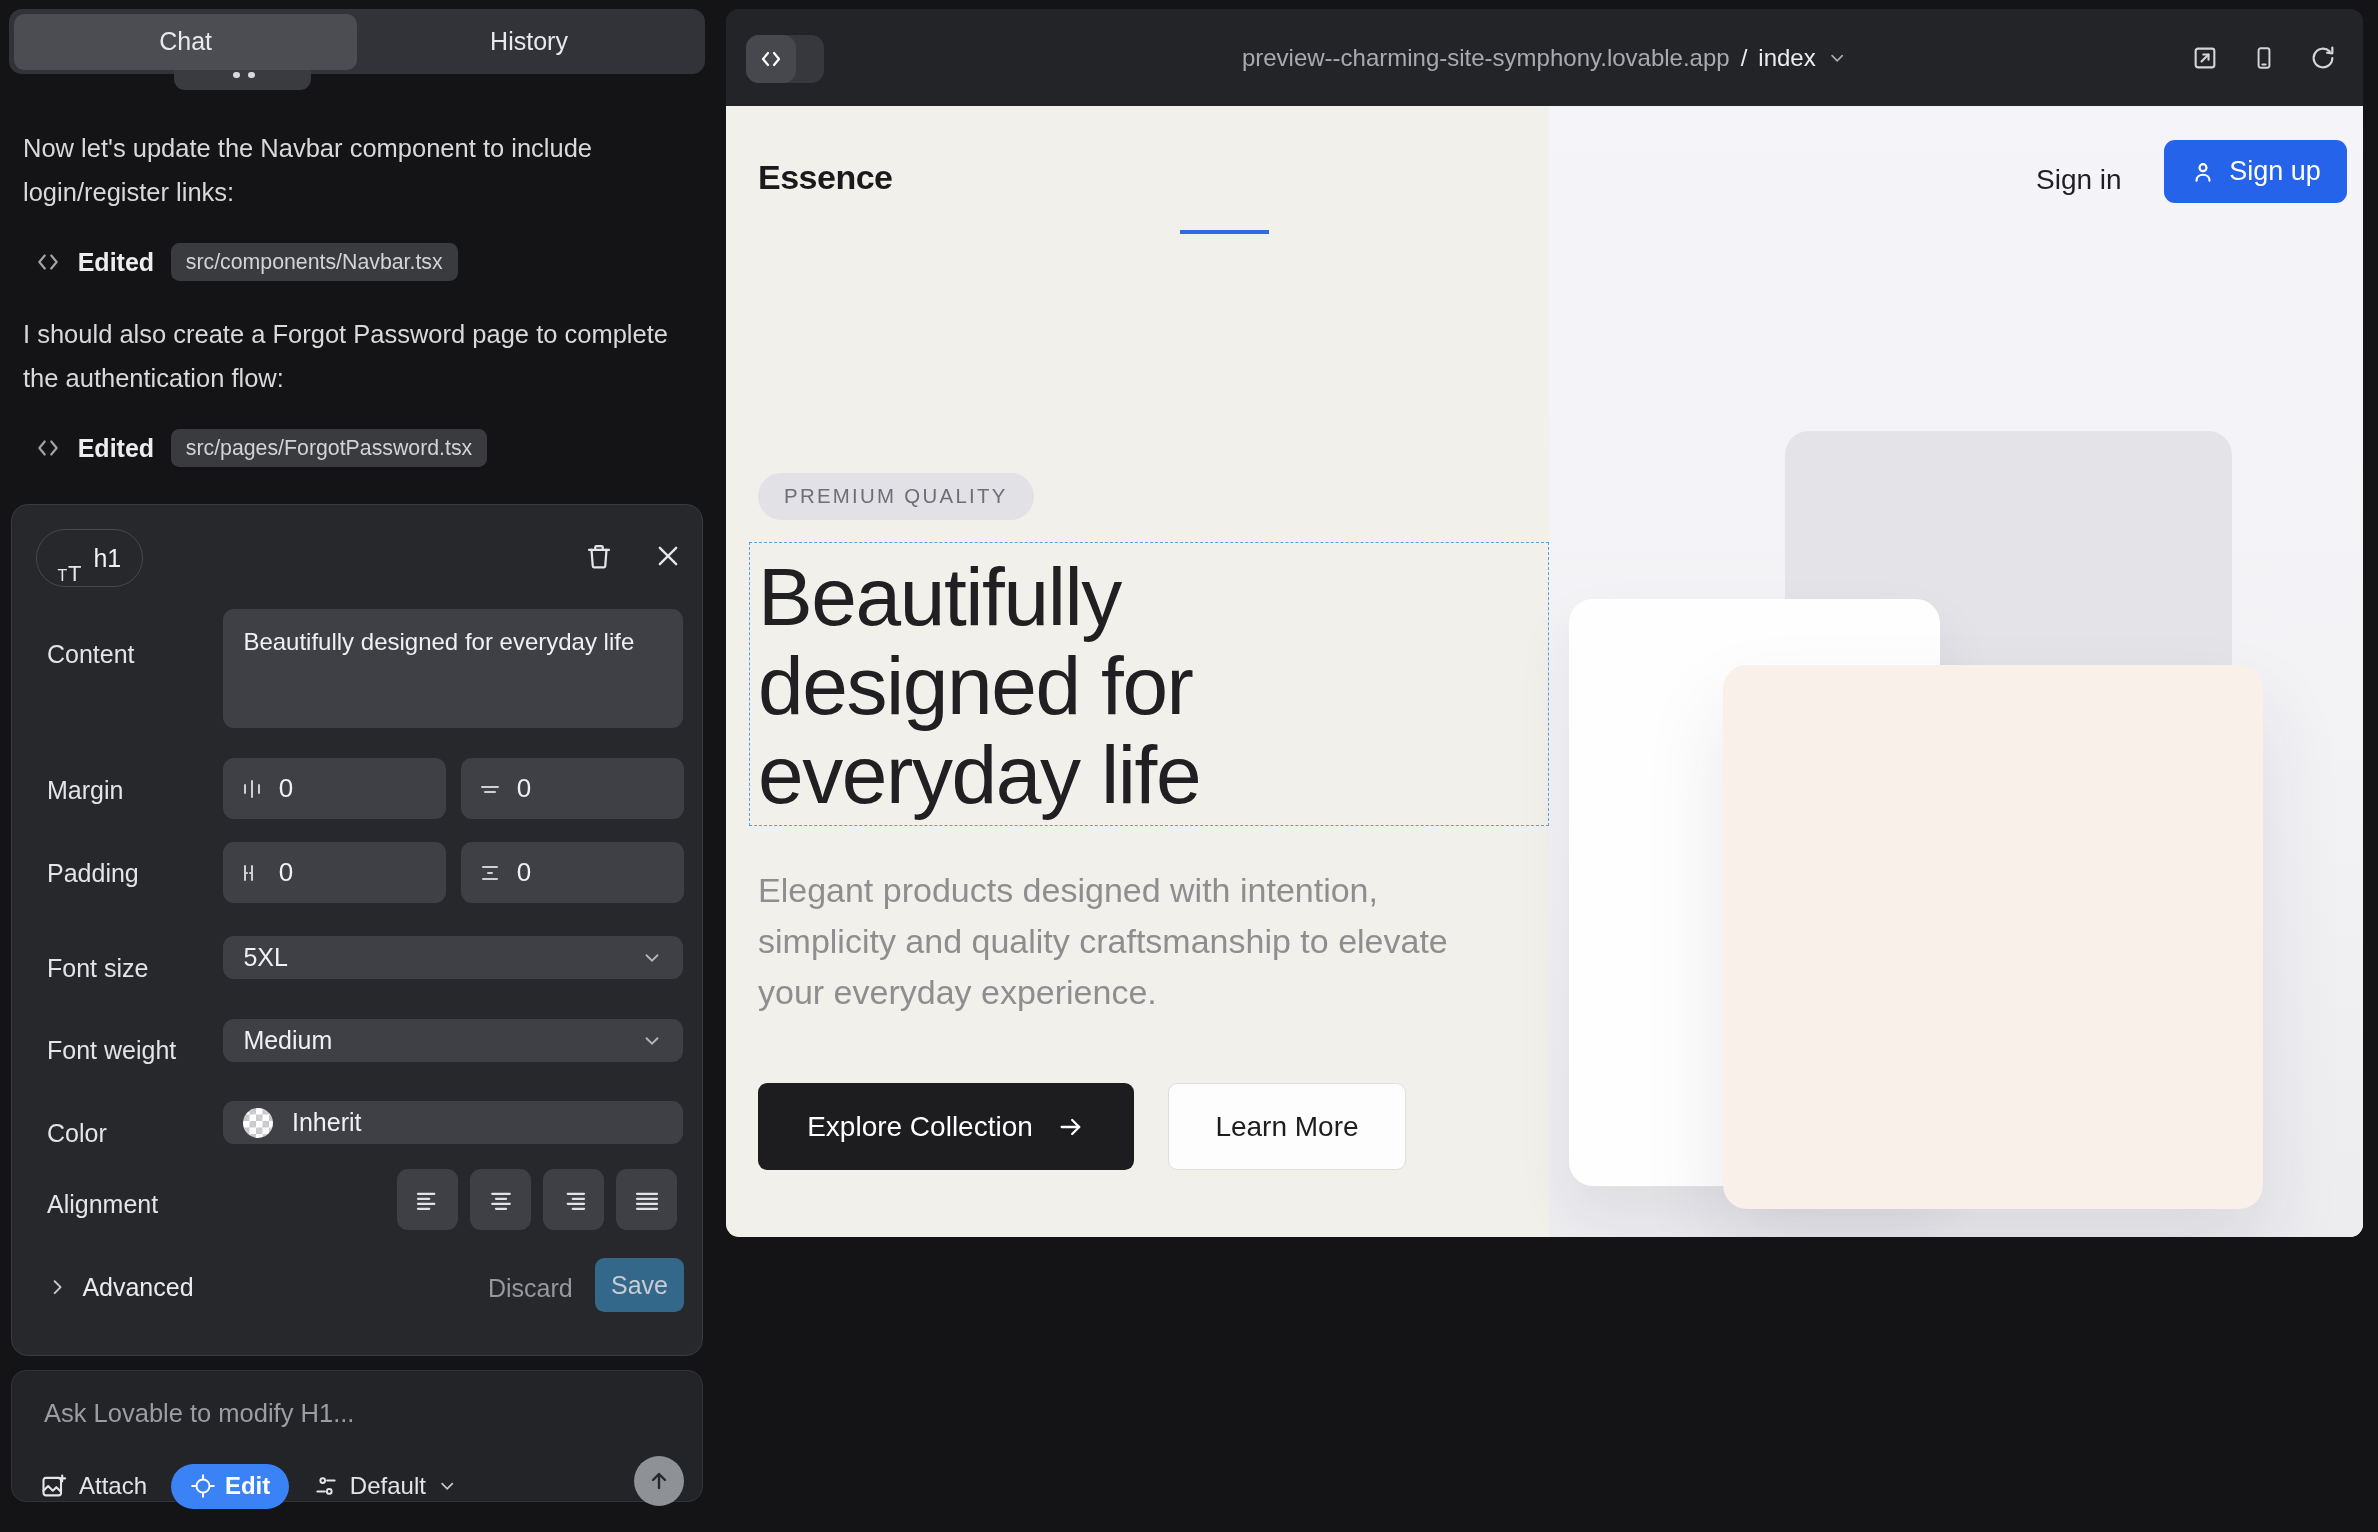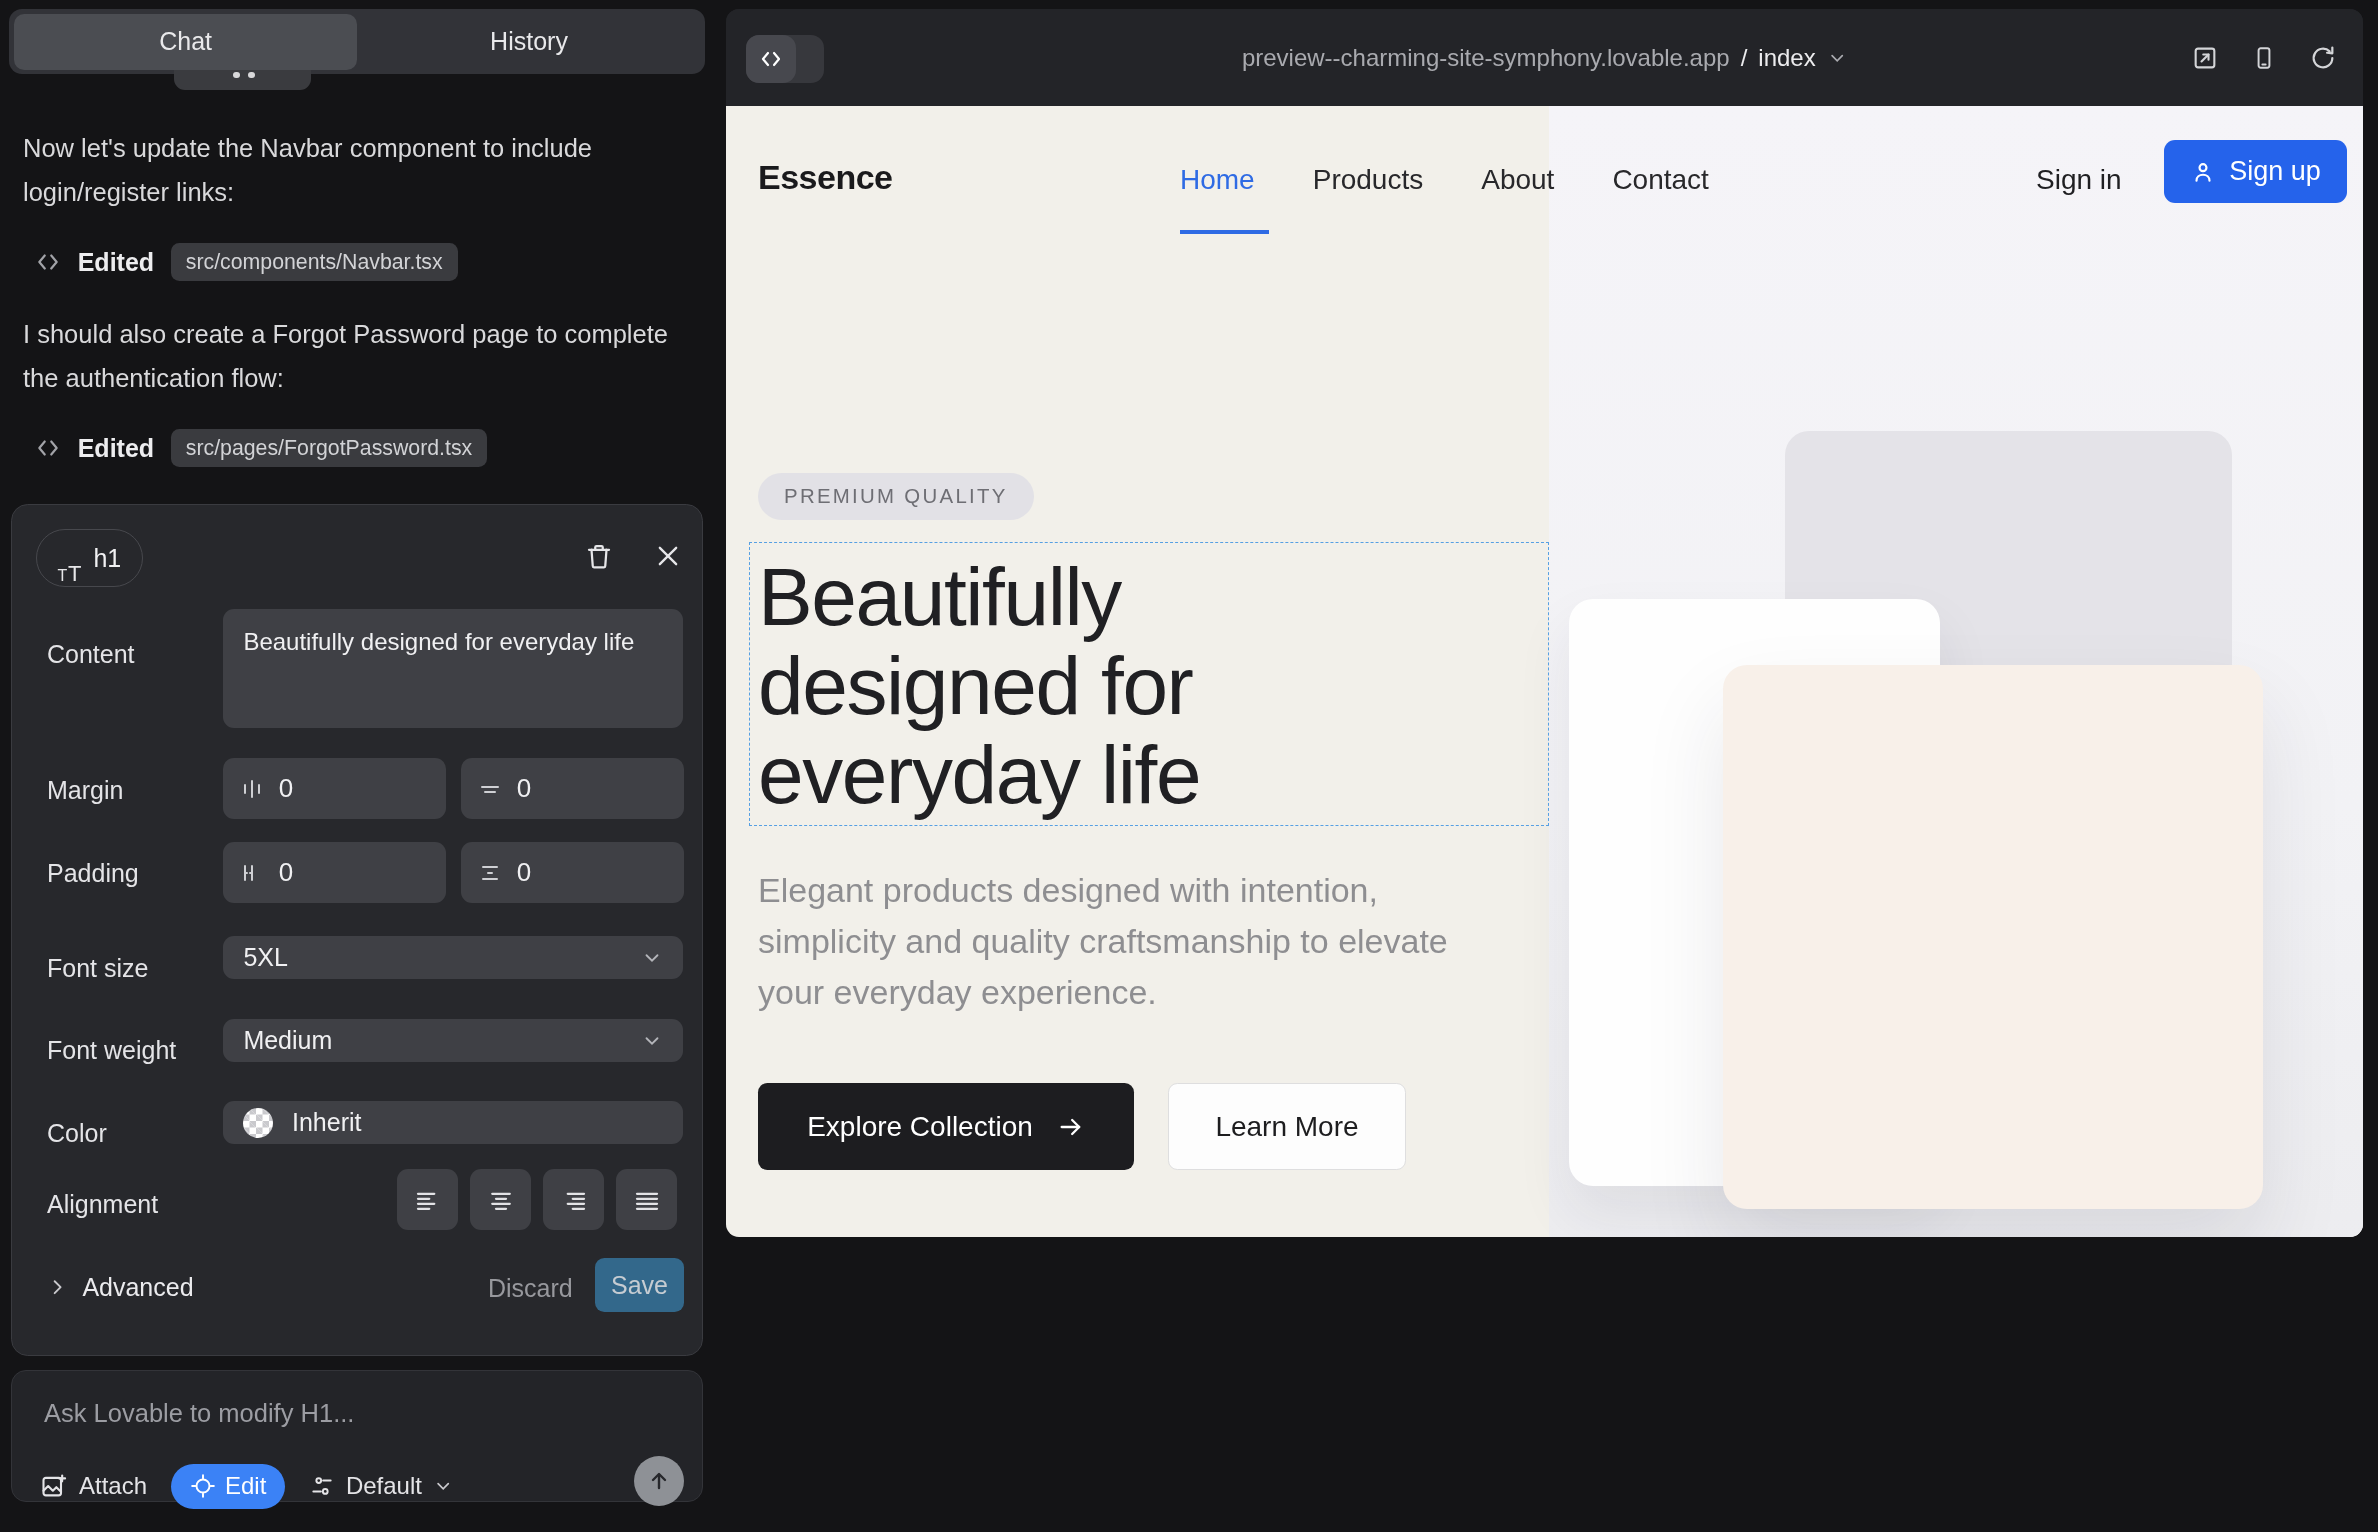--- a/index.html
+++ b/index.html
@@ -40,21 +40,21 @@
   .align-btn { width:61px; height:61px; background:#3f4045; border-radius:11px; display:flex; align-items:center; justify-content:center; }
   .adv { left:35px; display:flex; align-items:center; gap:15px; color:#ebebee; font-size:25px; }
   .discard { font-size:25px; color:#97989d; }
   .save { width:89px; height:54px; background:#33688b; border:none; border-radius:9.3px; color:#c6ccd2; font-size:25px; }
 
   
   .composer { left:11px; top:1370px; width:692px; height:132px; background:#232428; border:0.9px solid #333439; border-radius:15px; }
   .placeholder { left:32px; top:28px; font-size:25.5px; color:#9c9da3; }
   .comp-row { left:28px; top:93px; width:640px; display:flex; align-items:center; gap:24px; }
   .comp-item { display:flex; align-items:center; gap:11px; color:#e4e4e7; font-size:24px; }
-  .edit-pill { display:flex; align-items:center; gap:9.3px; background:#3b82f6; border-radius:927px; padding:8.3px 18.6px; color:#fff; font-size:24px; }
+  .edit-pill { display:flex; align-items:center; gap:9.3px; background:#3b82f6; border-radius:927px; padding:8.3px 18.6px; color:#fff; font-size:24px;font-weight:bold; }
   .send { position:absolute; right:-3.7px; top:-8.3px; width:50px; height:50px; border-radius:50%; background:#8e9196; display:flex; align-items:center; justify-content:center; }
 
   
   .preview { left:726px; top:9.3px; width:1637px; height:1228px; background:#232428; border-radius:13px; overflow:hidden; }
   .chrome { position:absolute; left:0; top:0; width:100%; height:97px; background:#232428; }
   .code-toggle { position:absolute; left:20.4px; top:26px; width:78px; height:48px; background:#37383d; border-radius:13px; }
   .code-toggle .seg { position:absolute; left:0; top:0; width:50px; height:48px; background:#47484e; border-radius:13px; display:flex; align-items:center; justify-content:center; color:#fff; }
   .urlbar { position:absolute; left:0; top:0; width:100%; height:97px; display:flex; align-items:center; justify-content:center; gap:11px; font-size:24px; color:#a9aaaf; }
   .urlbar .page { color:#ececee; }
   .chrome-icons { position:absolute; right:26px; top:0; height:97px; display:flex; align-items:center; gap:32px; color:#d4d5d8; }
@@ -343,26 +343,20 @@
     <div class="site">
       <div class="right-col"></div>
       <div class="wedge"></div>
       <div class="site-bottom"></div>
 
       <div class="card-gray"></div>
       <div class="card-white"></div>
       <div class="card-cream"></div>
 
       <div class="brand">Essence</div>
-      <div class="nav">
-        <span class="lnk active">Home</span>
-        <span class="lnk">Products</span>
-        <span class="lnk">About</span>
-        <span class="lnk">Contact</span>
-      </div>
       <div class="nav-underline"></div>
       <div class="signin">Sign in</div>
       <div class="signup">
         <svg width="26" height="26" viewBox="0 0 24 24" fill="none" stroke="#ffffff" stroke-width="2" stroke-linecap="round">
             <circle cx="12" cy="8" r="3.2"></circle>
             <path d="M6 20c0-3.3 2.7-5.5 6-5.5s6 2.2 6 5.5"></path>
           </svg>
         <span>Sign up</span>
       </div>
 

